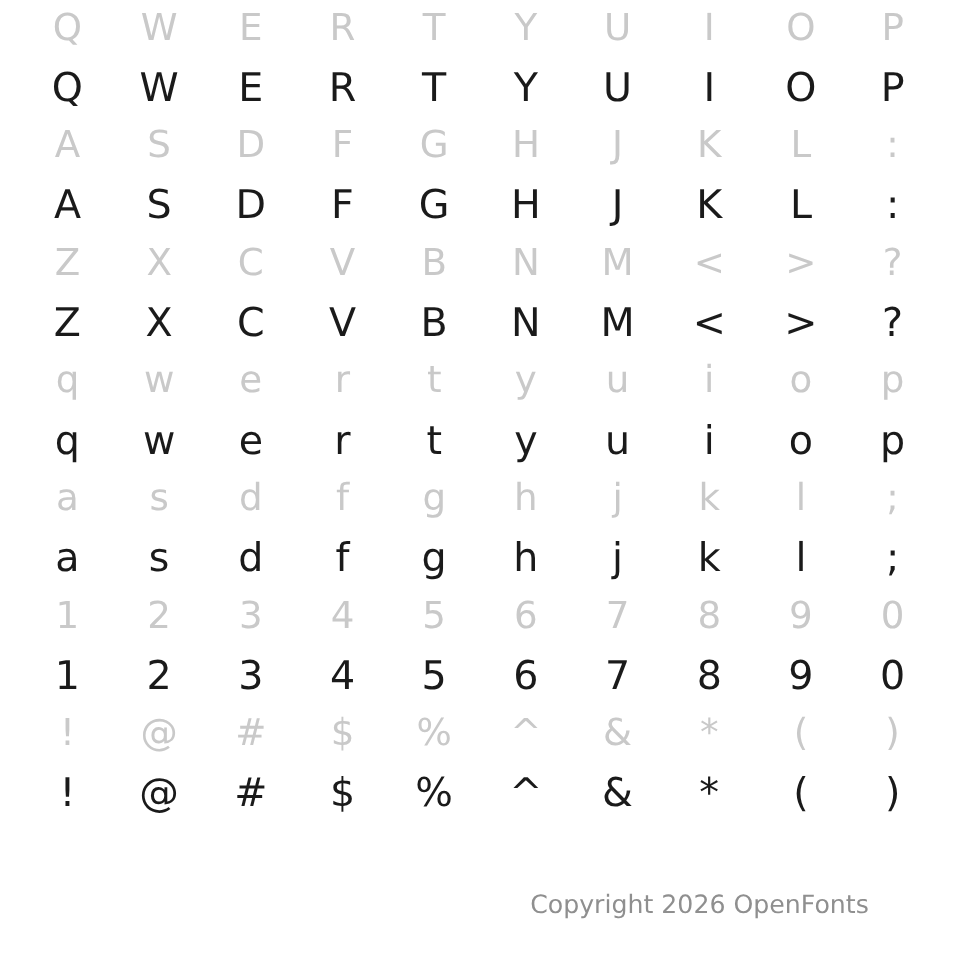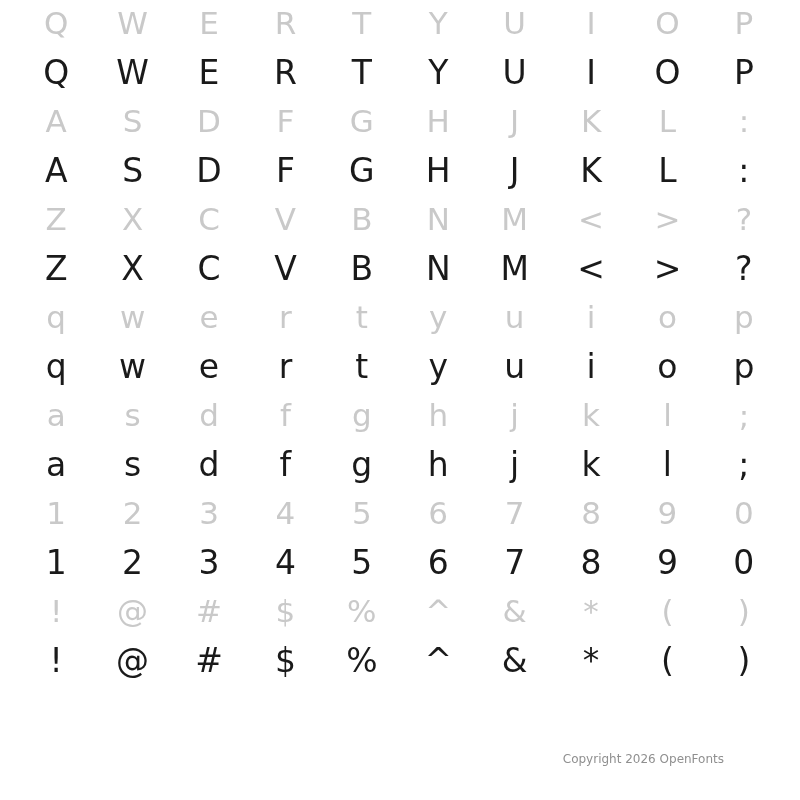--- a/index.html
+++ b/index.html
@@ -68,21 +68,21 @@
   }
 
   #footer {
     position: absolute;
     left: 0;
     right: 0;
     bottom: 34px;
     text-align: right;
     padding-right: 76px;
     color: #8f8f8f;
-    font-size: 12px;
+    font-size: 21px;
     font-family: "DejaVu Sans", sans-serif;
   }
 </style>
 </head>
 <body>
 
 <div id="specimen">
 
   <div class="row-pair">
     <div class="row row-light">

